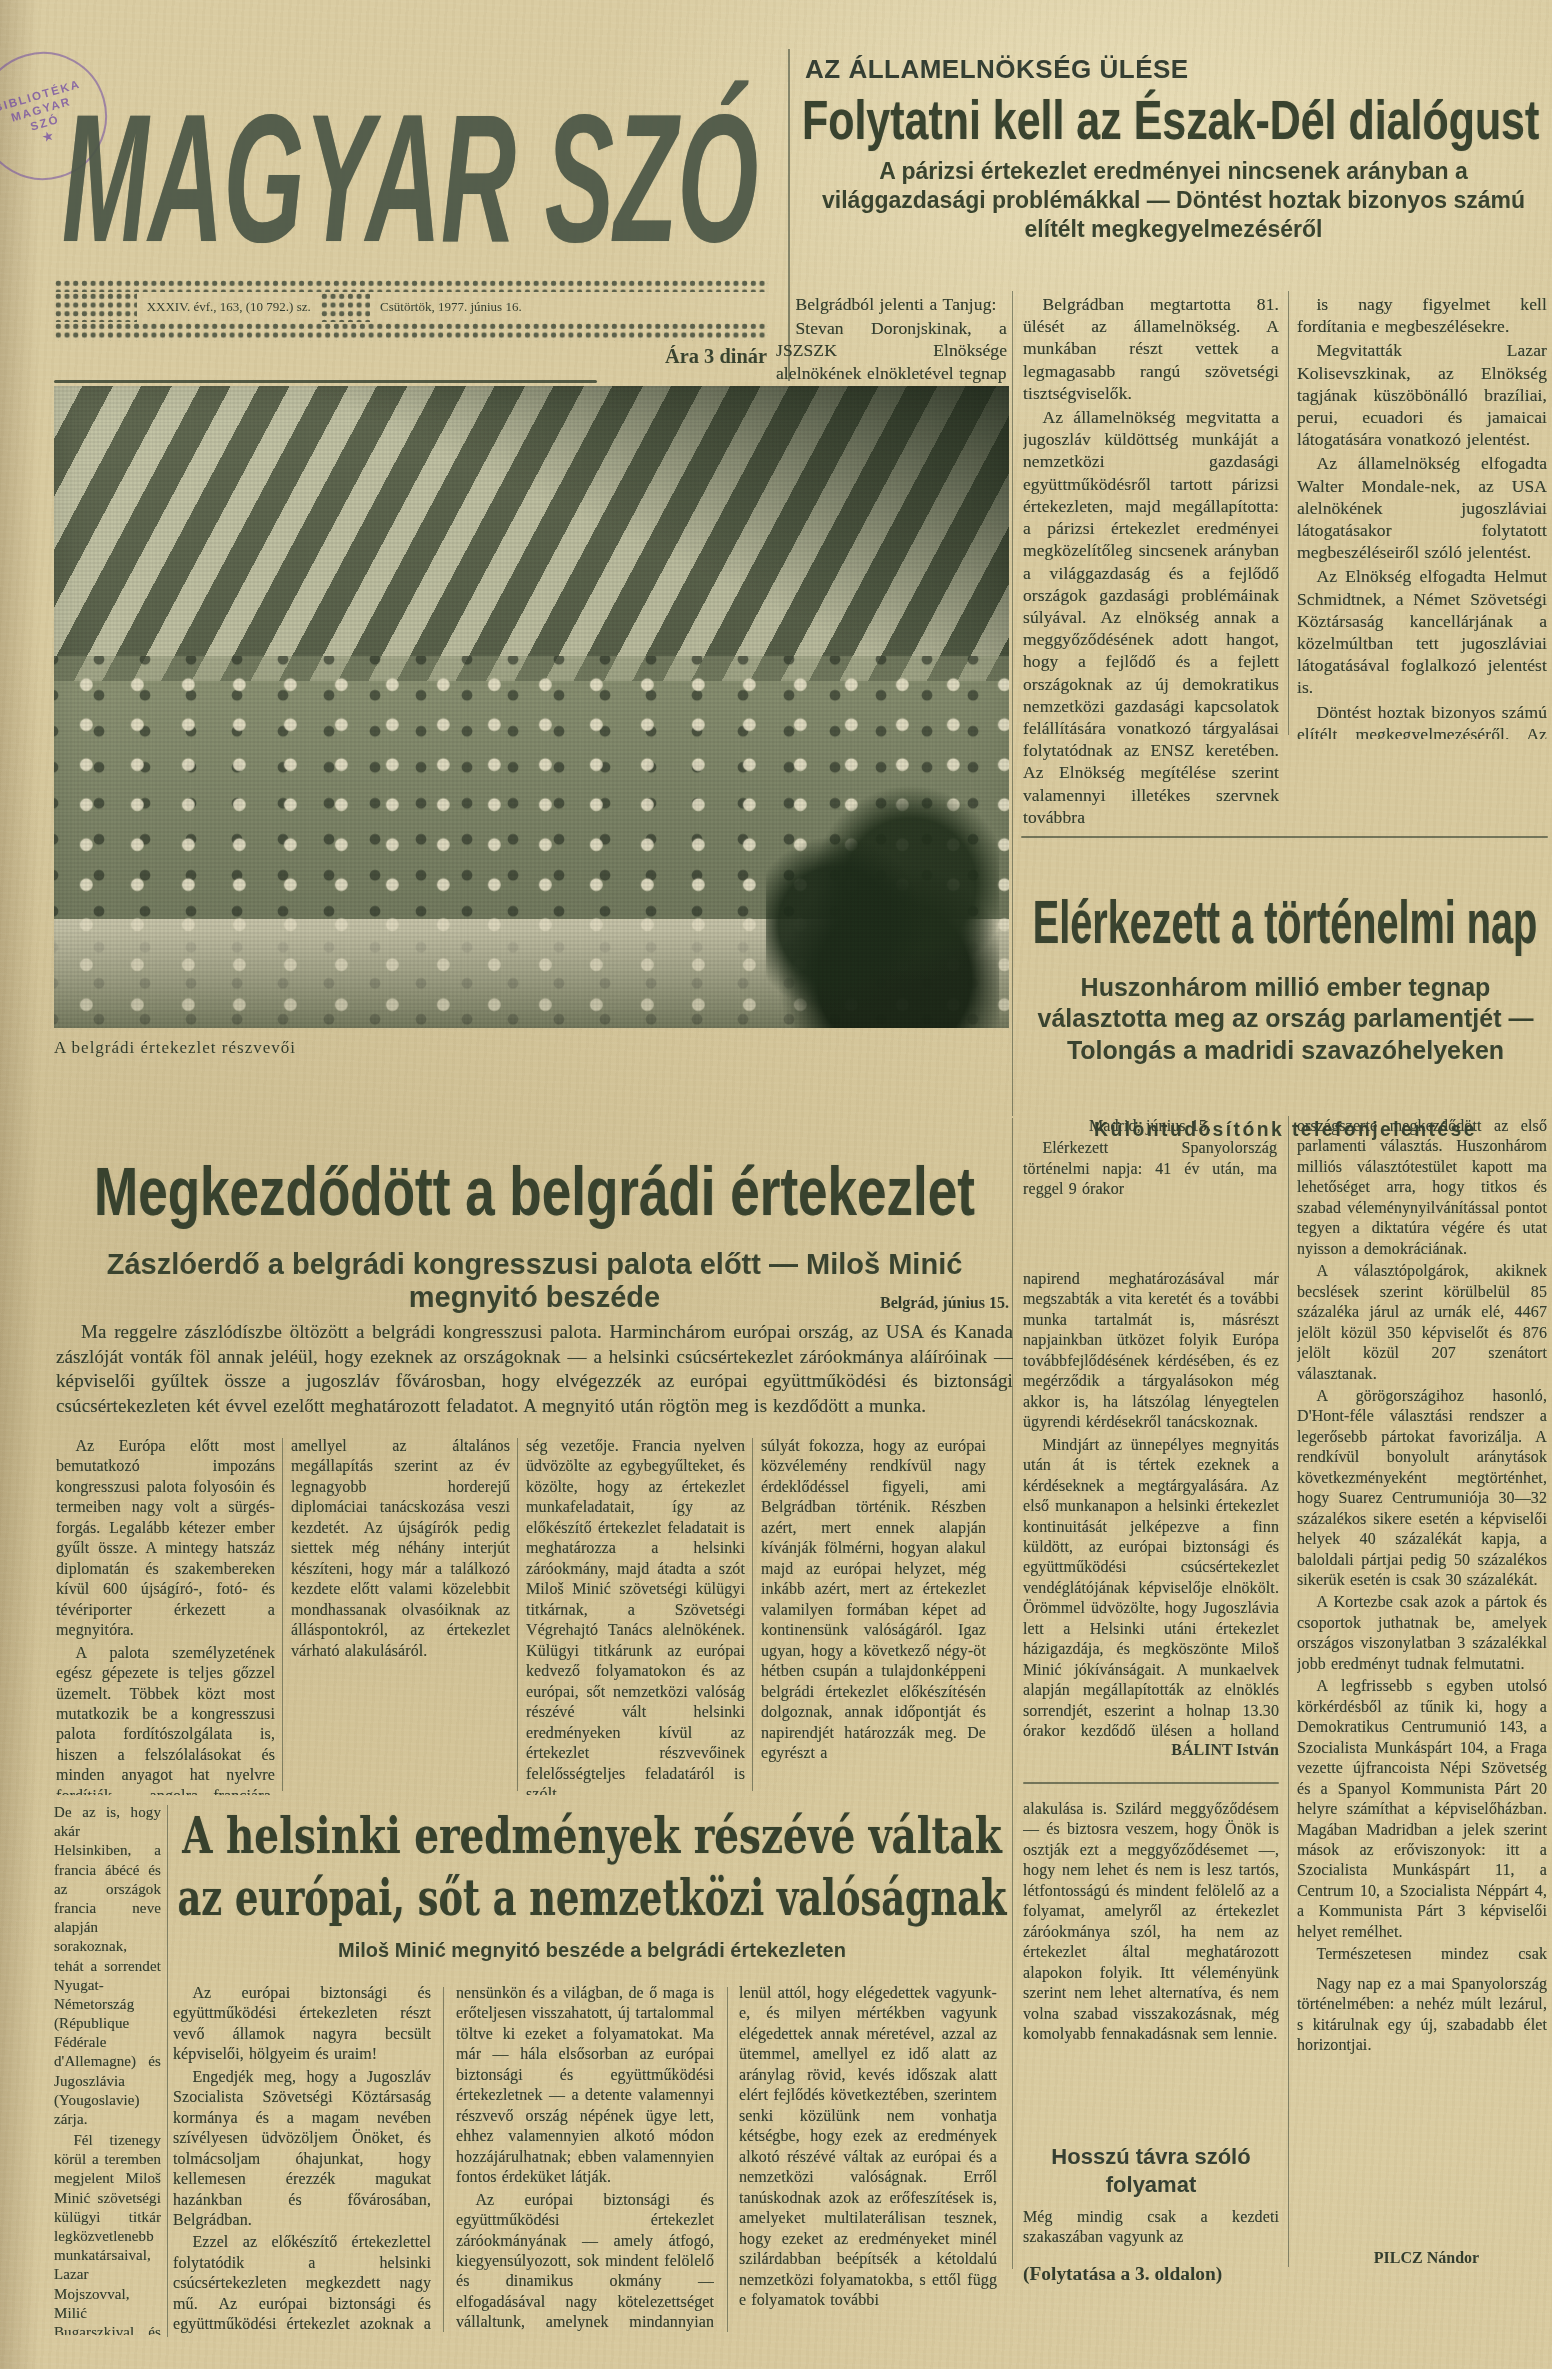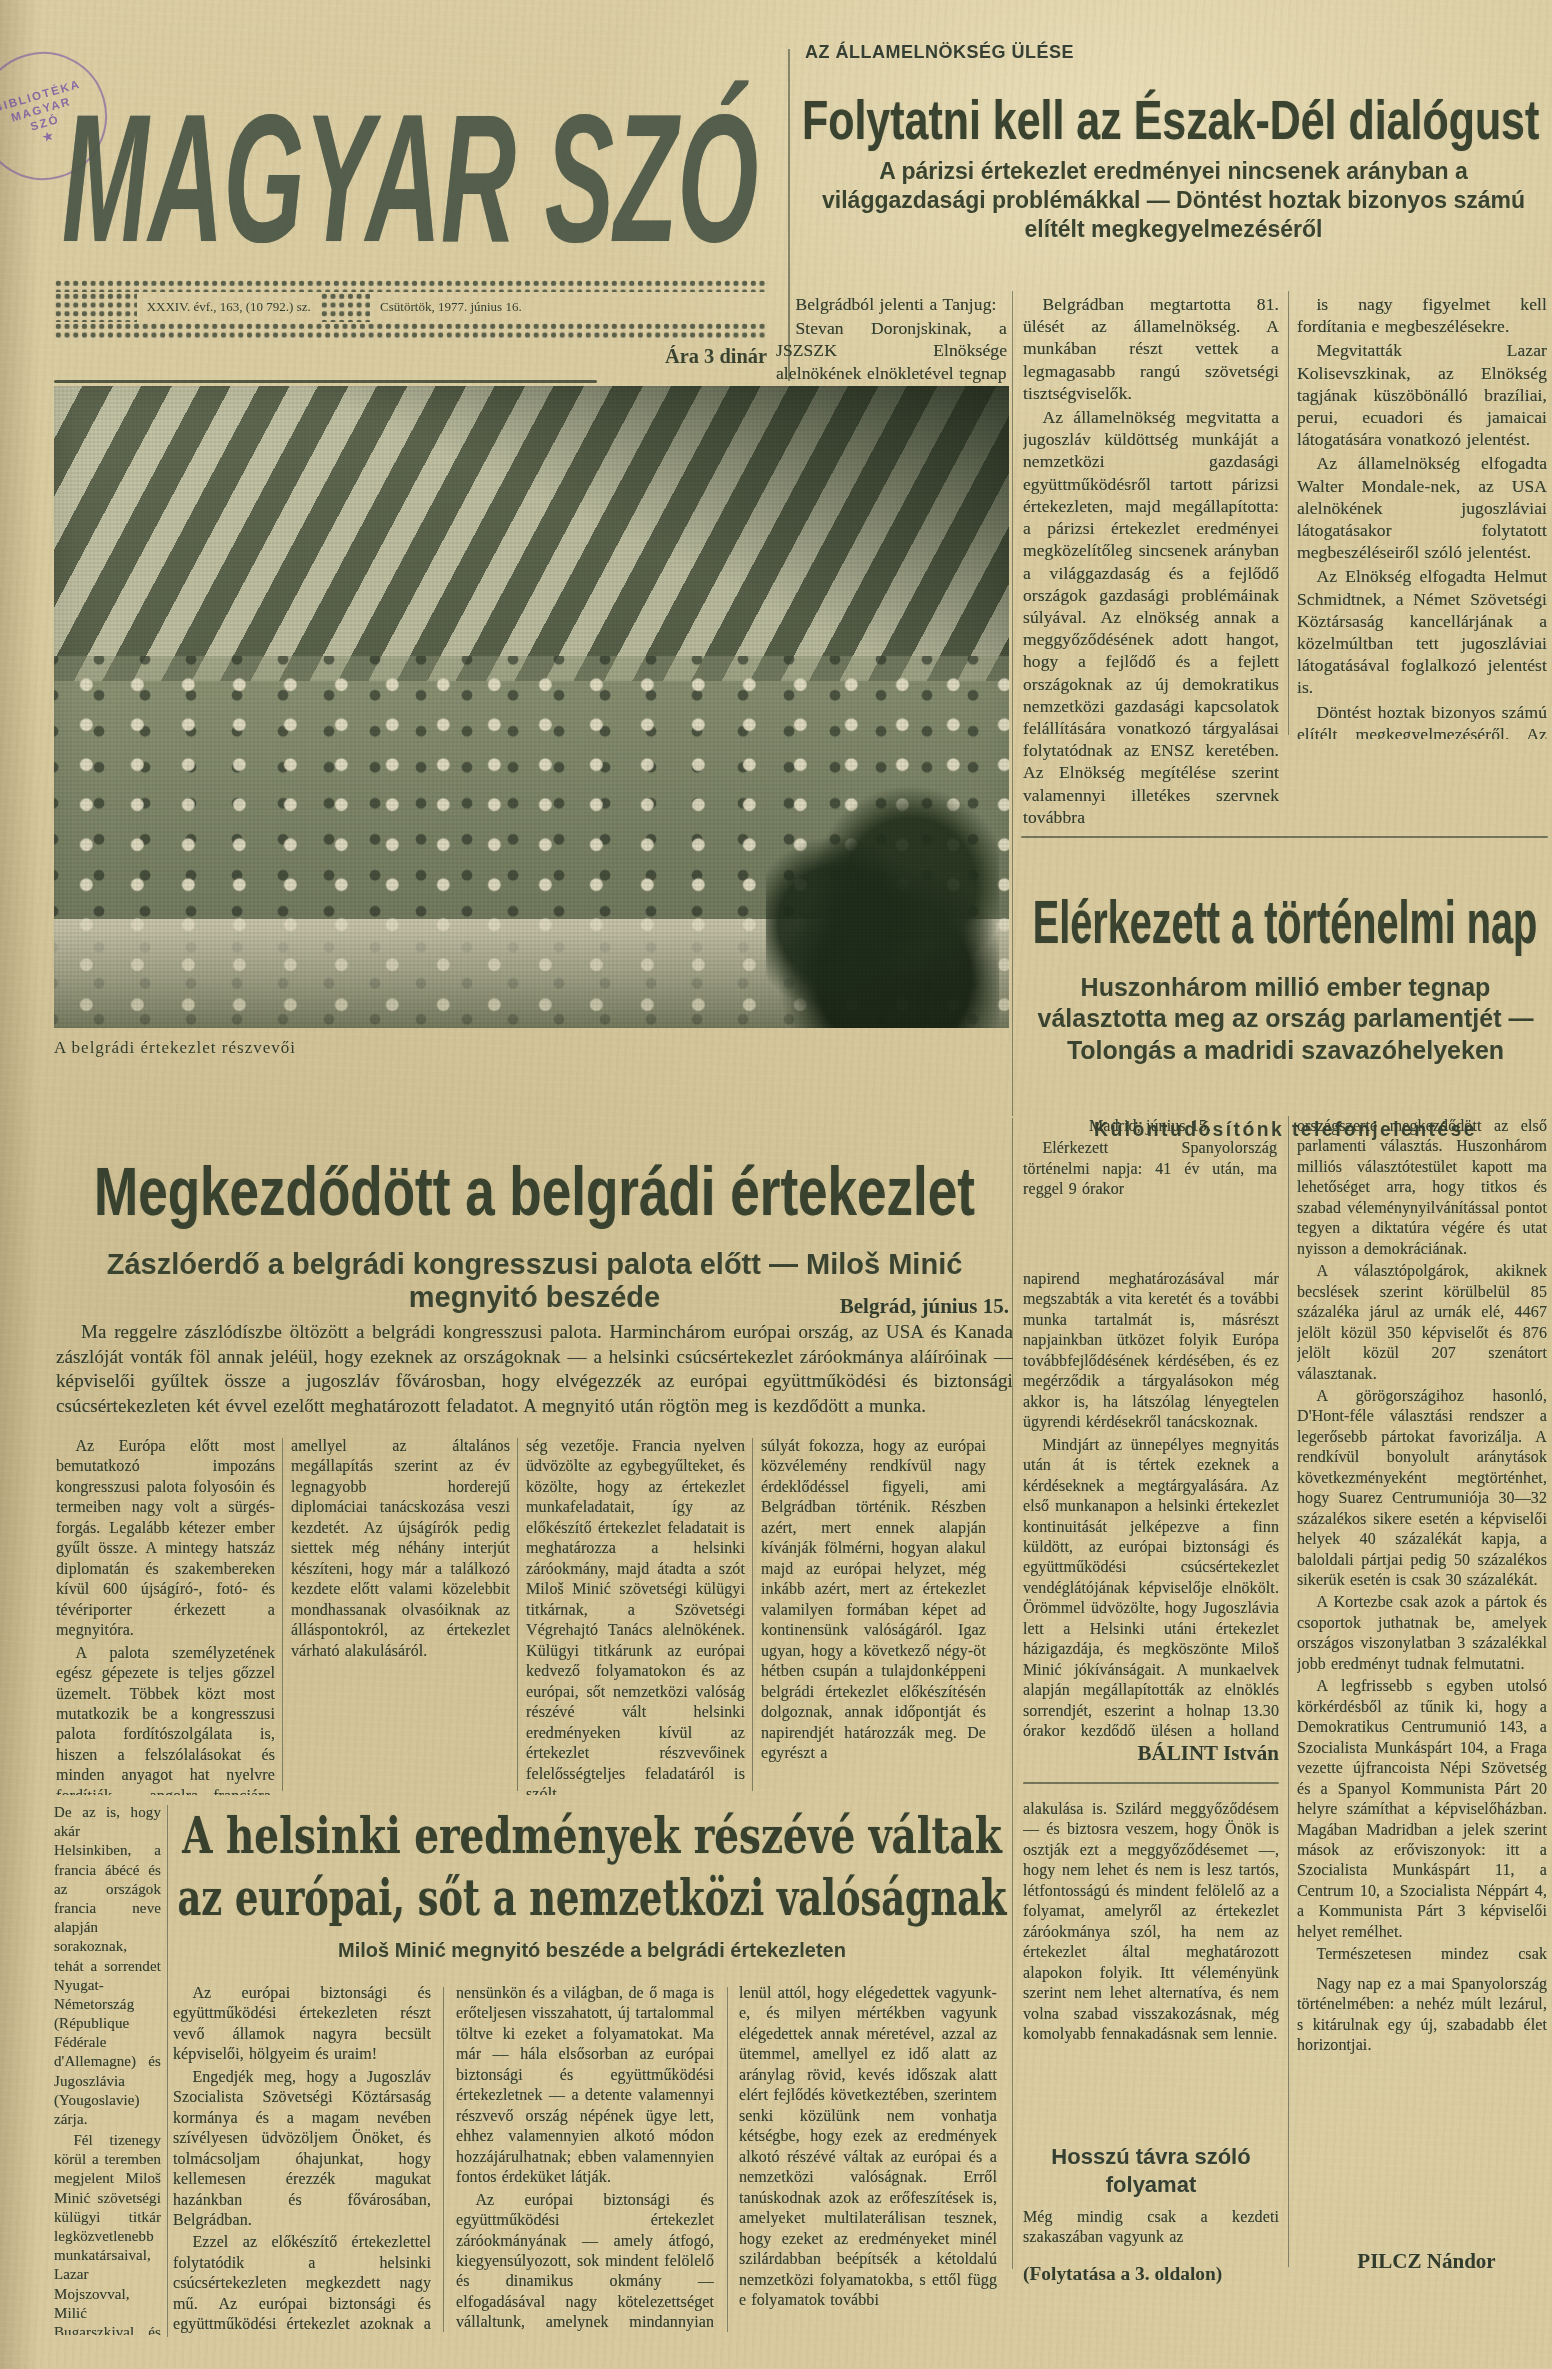--- a/index.html
+++ b/index.html
@@ -20,21 +20,21 @@
   .hrule{position:absolute;height:2.9px;background:rgba(48,60,44,.8);border-radius:1.9px;}
   .hrule.thin{height:1.9px;background:rgba(48,60,44,.6);}
   .kicker{font-family:"Liberation Sans",sans-serif;font-weight:bold;color:#353f33;letter-spacing:0.5px;}
   .sub{font-family:"Liberation Sans",sans-serif;font-weight:bold;text-align:center;color:#39432f;}
   .body-col{font-size:16px;line-height:1.28;text-align:justify;overflow:hidden;
     letter-spacing:0.1px;word-spacing:1px;color:#343e2f;text-shadow:0 0 0.5px rgba(52,62,47,.45);}
   .body-col p{margin:0 0 1.9px;text-indent:19.4px;}
   .body-col.cont p:first-child{text-indent:0;}
   .body-col.lead-size{font-size:17.5px;line-height:1.27;}
   .colA p:first-child{text-align:center;text-indent:0;}
-  .byline{font-weight:bold;font-size:21px;color:#323c2d;}
+  .byline{font-weight:bold;font-size:16px;color:#323c2d;}
   .stamp{position:absolute;left:-21.3px;top:52px;width:124px;height:124px;border:2.9px solid rgba(112,74,164,.55);
     border-radius:50%;transform:rotate(-16deg);color:rgba(112,74,164,.75);
     font-family:"Liberation Sans",sans-serif;font-weight:bold;text-align:center;
     display:flex;flex-direction:column;justify-content:center;gap:1px;font-size:11.6px;letter-spacing:1.9px;}
   .dots{background-image:radial-gradient(circle, rgba(56,66,50,.78) 2.5px, transparent 3px);
     background-size:8.7px 8.7px;}
   .band{position:absolute;left:54px;top:279px;width:714px;height:62px;}
   .band .row-top{position:absolute;left:0;right:0;top:0;height:12.6px;}
   .band .row-bot{position:absolute;left:0;right:0;top:43px;height:19.4px;}
   .band .mid{position:absolute;left:0;top:12.6px;right:0;height:30px;display:flex;align-items:center;}
@@ -93,21 +93,21 @@
       <div class="txt">XXXIV. évf., 163, (10 792.) sz.</div>
       <div class="dots" style="width:50px;height:30px;"></div>
       <div class="txt">Csütörtök, 1977. június 16.</div>
     </div>
     <div class="row-bot dots"></div>
   </div>
   <div class="hrule" style="left:54px;top:380px;width:543px;"></div>
   <div class="abs" style="left:596px;top:345px;width:171px;text-align:right;font-weight:bold;font-size:20.4px;">Ára 3 dinár</div>
   <div class="vrule" style="left:788px;top:49px;height:332px;width:1.9px;"></div>
 
-  <div class="abs kicker" style="left:805px;top:42px;width:737px;font-size:18px;">AZ ÁLLAMELNÖKSÉG ÜLÉSE</div>
+  <div class="abs kicker" style="left:805px;top:54px;width:737px;font-size:26px;">AZ ÁLLAMELNÖKSÉG ÜLÉSE</div>
   <svg class="abs" style="left:800px;top:85px;" width="749" height="70" viewBox="0 0 772 72">
     <text x="2" y="56" font-family="Liberation Sans, sans-serif" font-weight="bold" font-size="57" fill="#39432f" textLength="760" lengthAdjust="spacingAndGlyphs">Folytatni kell az Észak-Dél dialógust</text>
   </svg>
   <div class="abs sub" style="left:803px;top:157px;width:741px;font-size:23px;line-height:1.25;">A párizsi értekezlet eredményei nincsenek arányban a világgazdasági problémákkal — Döntést hoztak bizonyos számú elítélt megkegyelmezéséről</div>
   <div class="abs body-col lead-size" style="left:776px;top:293px;width:231px;height:91px;">
       <p>Belgrádból jelenti a Tanjug:</p>
       <p>Stevan Doronjskinak, a JSZSZK Elnöksége alelnökének elnökletével tegnap</p>
     </div>
   <div class="abs body-col lead-size" style="left:1023px;top:293px;width:256px;height:635px;">
       <p>Belgrádban megtartotta 81. ülését az államelnökség. A munkában részt vettek a legmagasabb rangú szövetségi tisztségviselők.</p>

